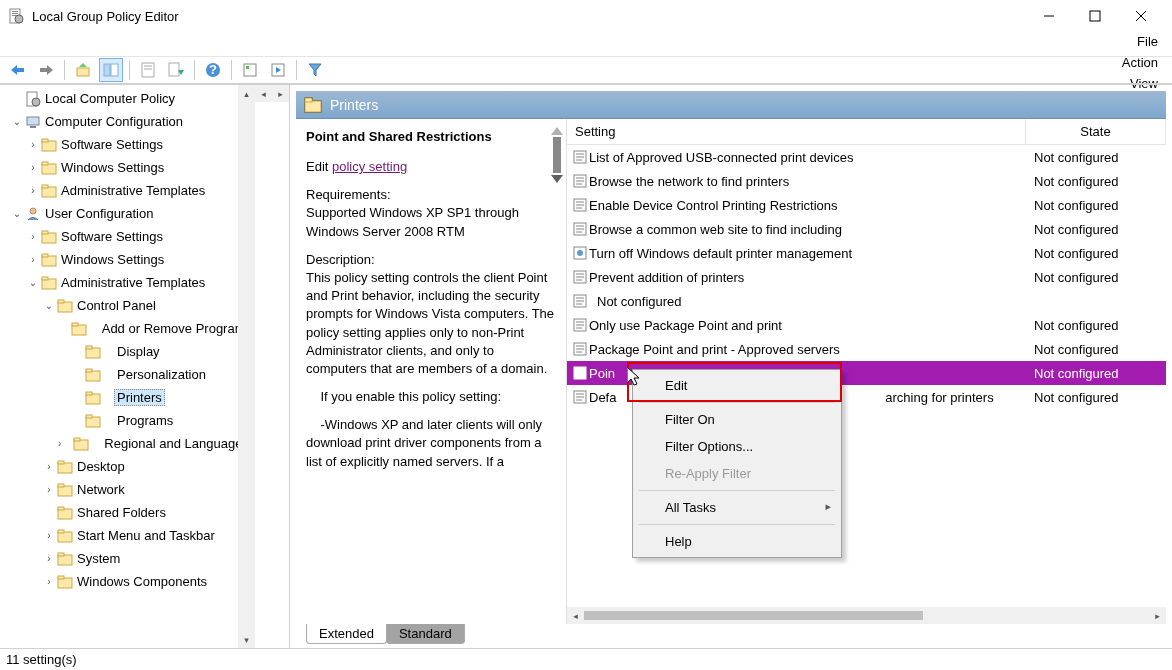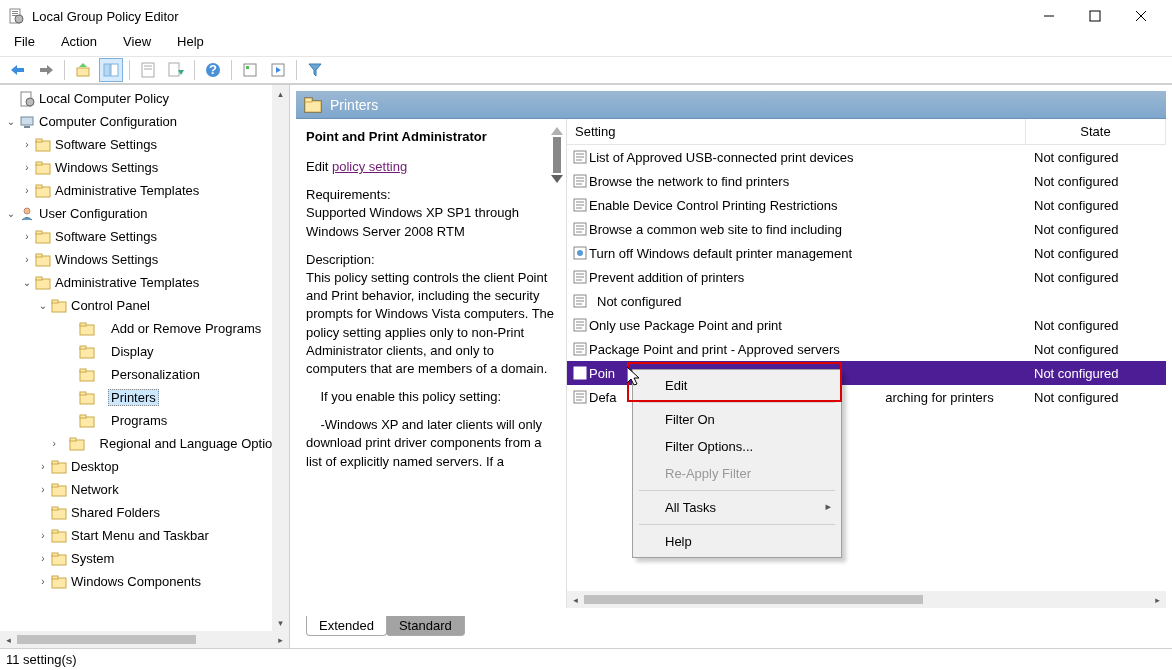--- a/index.html
+++ b/index.html
@@ -2,27 +2,27 @@
 <html><head>
 <meta charset="utf-8">
 <style>
   * { box-sizing: border-box; font-family: "Segoe UI", Tahoma, sans-serif; font-size: 13px; }
   body { margin: 0; padding: 0; background: #fff; color: #000; width: 1172px; height: 670px; overflow: hidden; display: flex; flex-direction: column; }
   .titlebar { height: 32px; display: flex; align-items: center; padding: 0 8px; }
   .titlebar .icon { width: 16px; height: 16px; margin-right: 8px; }
   .titlebar .title { flex: 1; font-size: 13px; }
   .win-controls { display: flex; gap: 0; }
   .win-btn { width: 46px; height: 30px; display: flex; align-items: center; justify-content: center; }
-  .menubar { height: 24px; display: flex; align-items: flex-start; padding: 0 6px; gap: 10px; }
+  .menubar { height: 24px; display: flex; align-items: flex-end; padding: 0 6px; gap: 2px; flex-direction: column; }
   .menubar .menu-item { padding: 2px 8px; }
   .toolbar { height: 28px; display: flex; align-items: center; padding: 2px 6px; gap: 4px; border-top: 1px solid #e5e5e5; border-bottom: 1px solid #d0d0d0; }
   .toolbar .sep { width: 1px; height: 20px; background: #ccc; margin: 0 2px; }
   .toolbar .tbtn { width: 24px; height: 24px; display: flex; align-items: center; justify-content: center; }
   .content { flex: 1; display: flex; border-top: 1px solid #d0d0d0; min-height: 0; }
-  .tree-pane { width: 290px; border-right: 1px solid #d0d0d0; position: relative; display: flex; flex-direction: column; }
+  .tree-pane { width: 290px; border-right: 1px solid #d0d0d0; position: relative; display: flex; flex-direction: row; padding-left: 6px; }
   .tree-scroll { flex: 1; overflow: hidden; position: relative; }
   .tree { padding: 2px 0 2px 4px; }
   .tree-row { display: flex; align-items: center; height: 23px; white-space: nowrap; }
   .tree-row .expander { width: 14px; text-align: center; color: #555; font-size: 10px; }
   .tree-row .ticon { width: 18px; display: flex; align-items: center; justify-content: center; }
   .tree-row .label { padding: 1px 3px; }
   .tree-row.selected .label { background: #cce8ff; border: 1px dotted #888; padding: 0 2px; }
   .indent-0 { padding-left: 0px; }
   .indent-1 { padding-left: 16px; }
   .indent-2 { padding-left: 32px; }
@@ -44,25 +44,25 @@
   .list-pane { flex: 1; display: flex; flex-direction: column; min-width: 0; position: relative; border-left: 1px solid #e0e0e0;}
   .list-header { display: flex; height: 26px; border-bottom: 1px solid #e5e5e5; }
   .lh { padding: 4px 8px; border-right: 1px solid #e5e5e5; display: flex; align-items: center; }
   .lh.setting { flex: 1; }
   .lh.state { width: 140px; justify-content: center; }
   .list-body { flex: 1; overflow: hidden; position: relative; }
   .list-row { display: flex; align-items: center; height: 24px; }
   .list-row .licon { width: 22px; display: flex; align-items: center; justify-content: center; padding-left: 4px;}
   .list-row .ltext { flex: 1; white-space: nowrap; overflow: hidden; }
   .list-row .lstate { width: 140px; padding-left: 8px; }
-  .list-row.selected { background: #4c1d95; color: #fff; }
+  .list-row.selected { background: #a21caf; color: #fff; }
   .list-row.selected svg rect { stroke: #fff; }
   .list-row.selected svg line { stroke: #fff; }
   .list-hscroll { height: 17px; background: #f0f0f0; display: flex; margin: 0 0 0 0;}
-  .tabs { height: 24px; display: flex; align-items: flex-start; padding-left: 10px; margin: 8px 6px; text-align: center;}
+  .tabs { height: 24px; display: flex; align-items: flex-start; padding-left: 10px; margin: 0 6px; text-align: center;}
   .tab { border: 1px solid #aaa; border-top: none; padding: 2px 12px; background: #a3a3a3; border-bottom-left-radius: 4px; border-bottom-right-radius: 4px; margin-right: -1px;}
   .tab.active { background: #fff; font-weight: normal; }
   .statusbar { height: 22px; border-top: 1px solid #d0d0d0; display: flex; align-items: center; padding: 0 6px; font-size: 12px;}
   .context-menu { position: absolute; background: #f0f0f0; border: 1px solid #a0a0a0; box-shadow: 4px 4px 4px rgba(0,0,0,0.2); padding: 2px; width: 210px; z-index: 100;}
   .context-menu .cm-item { padding: 6px 20px 6px 30px; position: relative;}
   .context-menu .cm-item.disabled { color: #999; }
   .context-menu .cm-sep { height: 1px; background: #d0d0d0; margin: 3px 4px; }
   .context-menu .cm-sub::after { content: "▸"; position: absolute; right: 8px; font-size: 11px; color: #555;}
   .red-box { position: absolute; border: 2px solid #d00; z-index: 200; pointer-events: none;}
   .cursor { position: absolute; z-index: 300; pointer-events: none;}
@@ -426,21 +426,21 @@
       <span class="folder-icon">
           <svg width="18" height="16">
             <rect x="1" y="4" width="16" height="11" fill="#ffe9a8" stroke="#caa94a"></rect>
             <rect x="1" y="1" width="7" height="4" fill="#ffe9a8" stroke="#caa94a"></rect>
           </svg>
         </span>
       <span class="ht">Printers</span>
     </div>
     <div class="right-body">
       <div class="desc-pane">
-        <div class="dtitle">Point and Print Administrator</div>
+        <div class="dtitle">Point and Shared Restrictions</div>
         <p><span>Edit </span><a href="#">policy setting</a></p>
         <p><span>Requirements:</span><br><span>Supported Windows XP SP1 through Windows Server 2008 RTM</span></p>
         <p><span>Description:</span><br><span>This policy setting controls the client Point and Print behavior, including the security prompts for Windows Vista computers. The policy setting applies only to non-Print Administrator clients, and only to computers that are members of a domain.</span></p>
         <p style="white-space:pre-wrap">    If you enable this policy setting:</p>
         <p style="white-space:pre-wrap">    -Windows XP and later clients will only download print driver components from a list of explicitly named servers. If a</p>
       </div>
       <div class="list-pane">
         <div class="vscroll-stub" style="left:-18px; top:6px;">
           <div class="up"></div>
           <div style="width:8px;height:36px;background:#888;margin:0 4px;"></div>

